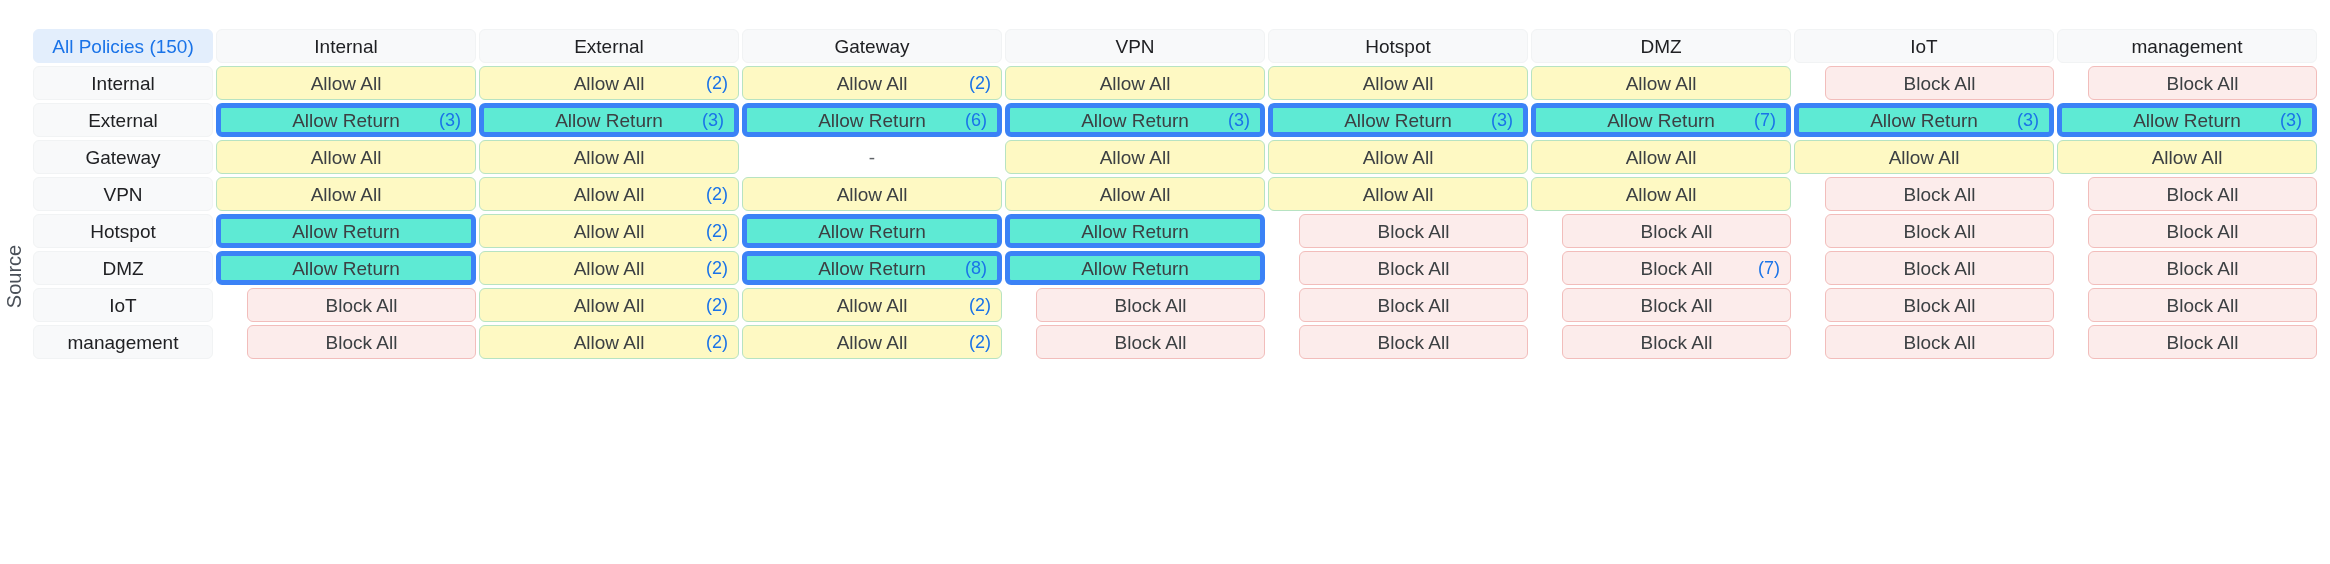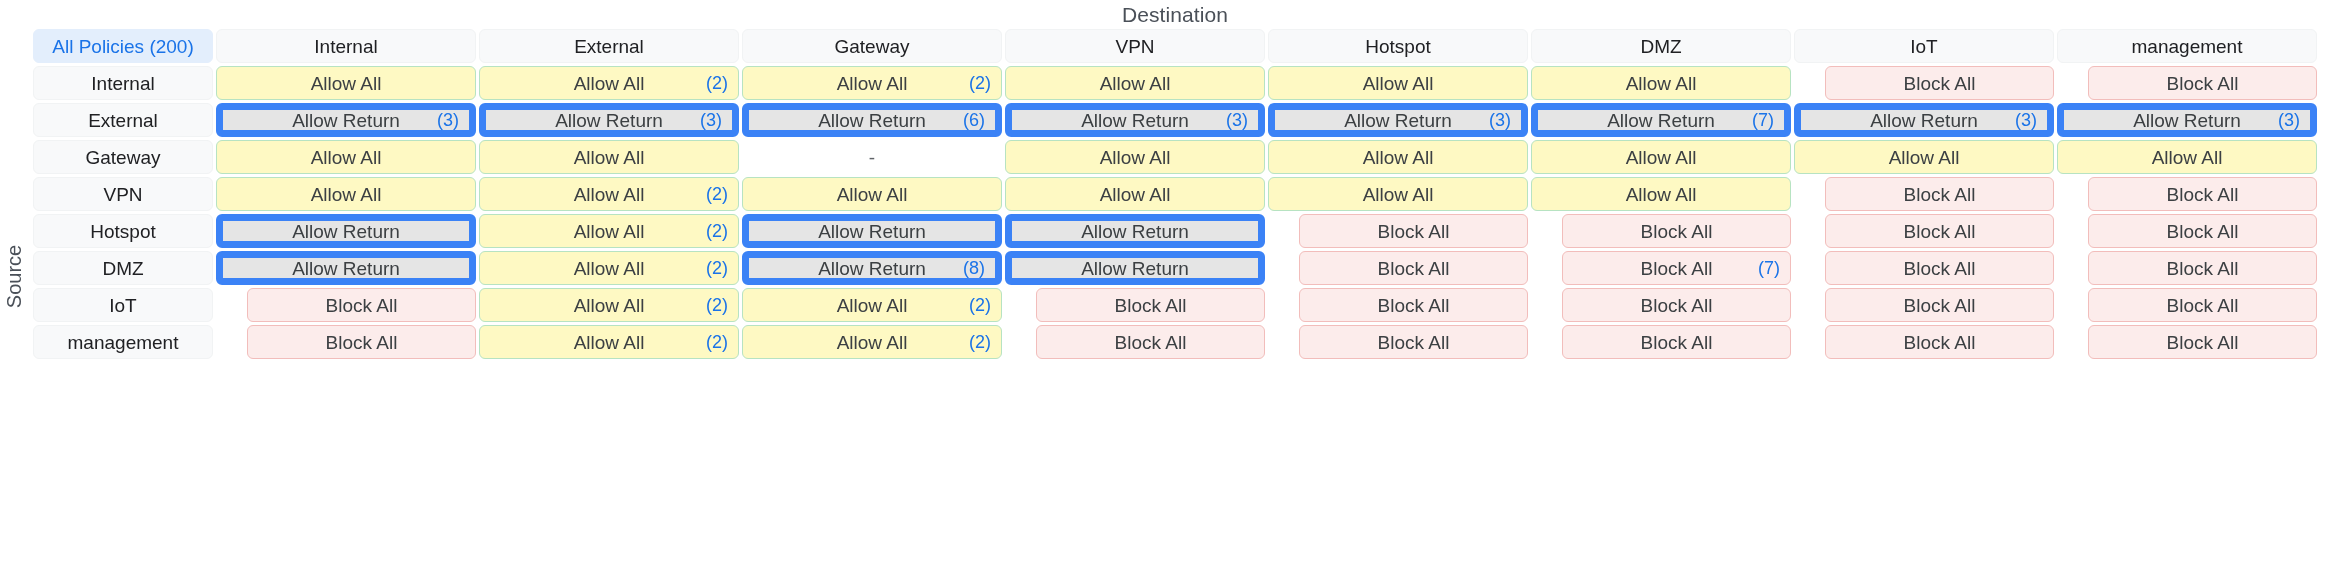--- a/index.html
+++ b/index.html
@@ -106,22 +106,22 @@
     justify-content: center;
   }
 
   
   .cell.allow {
     background: #fef9c3;
     border: 1px solid #b7e3c2;
     color: #3c4043;
   }
   .cell.ret {
-    background: #e5e5e5;
-    border: 7px solid #3b82f6;
+    background: #5eead4;
+    border: 5px solid #3b82f6;
     color: #3c4043;
   }
   .cell.block {
     background: #fceceb;
     border: 1px solid #f2bdbb;
     color: #3c4043;
     margin-left: 31px;
   }
   .cell.none {
     background: #ffffff;
@@ -141,21 +141,20 @@
 
   
   col.c-label { width: 180px; }
   col.c-data  { width: auto; }
 </style>
 </head>
 <body>
 
 <div class="matrix-wrap">
 
-  <div class="dest-title">Destination</div>
 
   <div class="src-title">
     <span>Source</span>
   </div>
 
   <table class="grid">
     <colgroup>
       <col class="c-label">
       <col class="c-data">
         <col class="c-data">
@@ -163,21 +162,21 @@
         <col class="c-data">
       <col class="c-data">
         <col class="c-data">
         <col class="c-data">
         <col class="c-data">
     </colgroup>
     <tbody id="grid-body">
         <tr>
           <td>
             <div class="cell corner">
-              <span class="label">All Policies (200)</span>
+              <span class="label">All Policies (150)</span>
             </div>
           </td>
           <td>
             <div class="cell head">
               <span class="label">Internal</span>
             </div>
           </td>
           <td>
             <div class="cell head">
               <span class="label">External</span>

